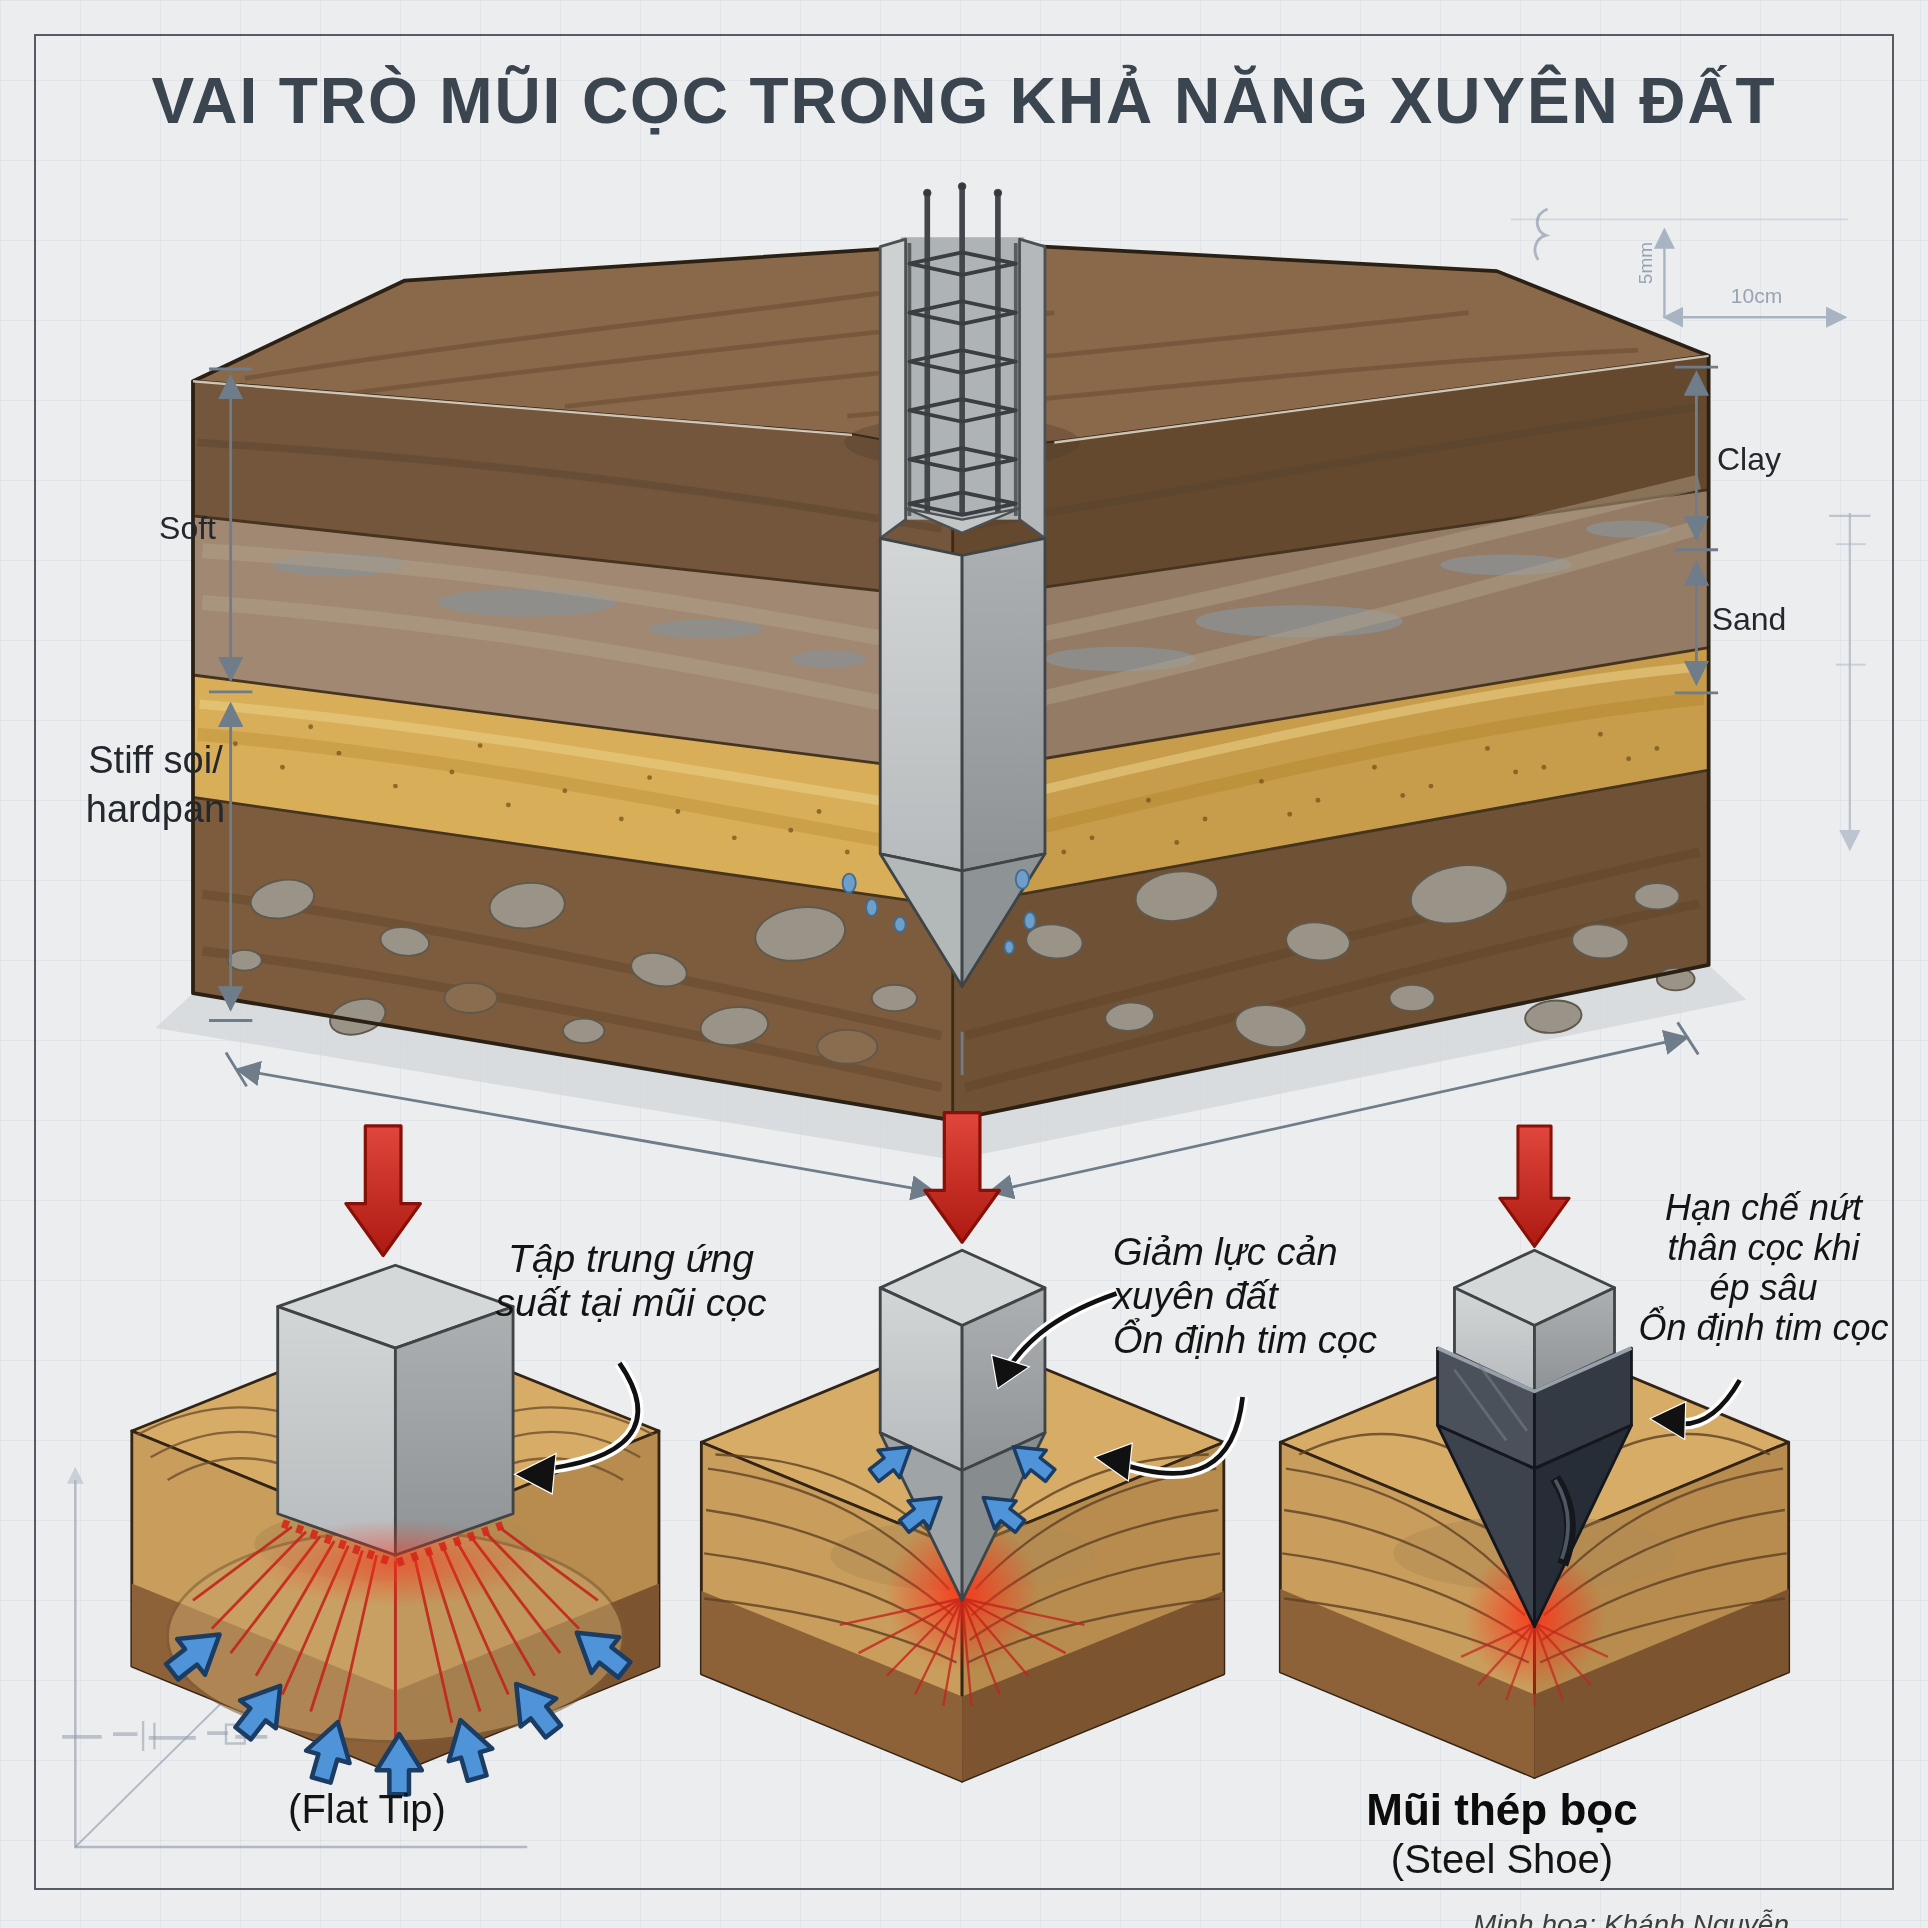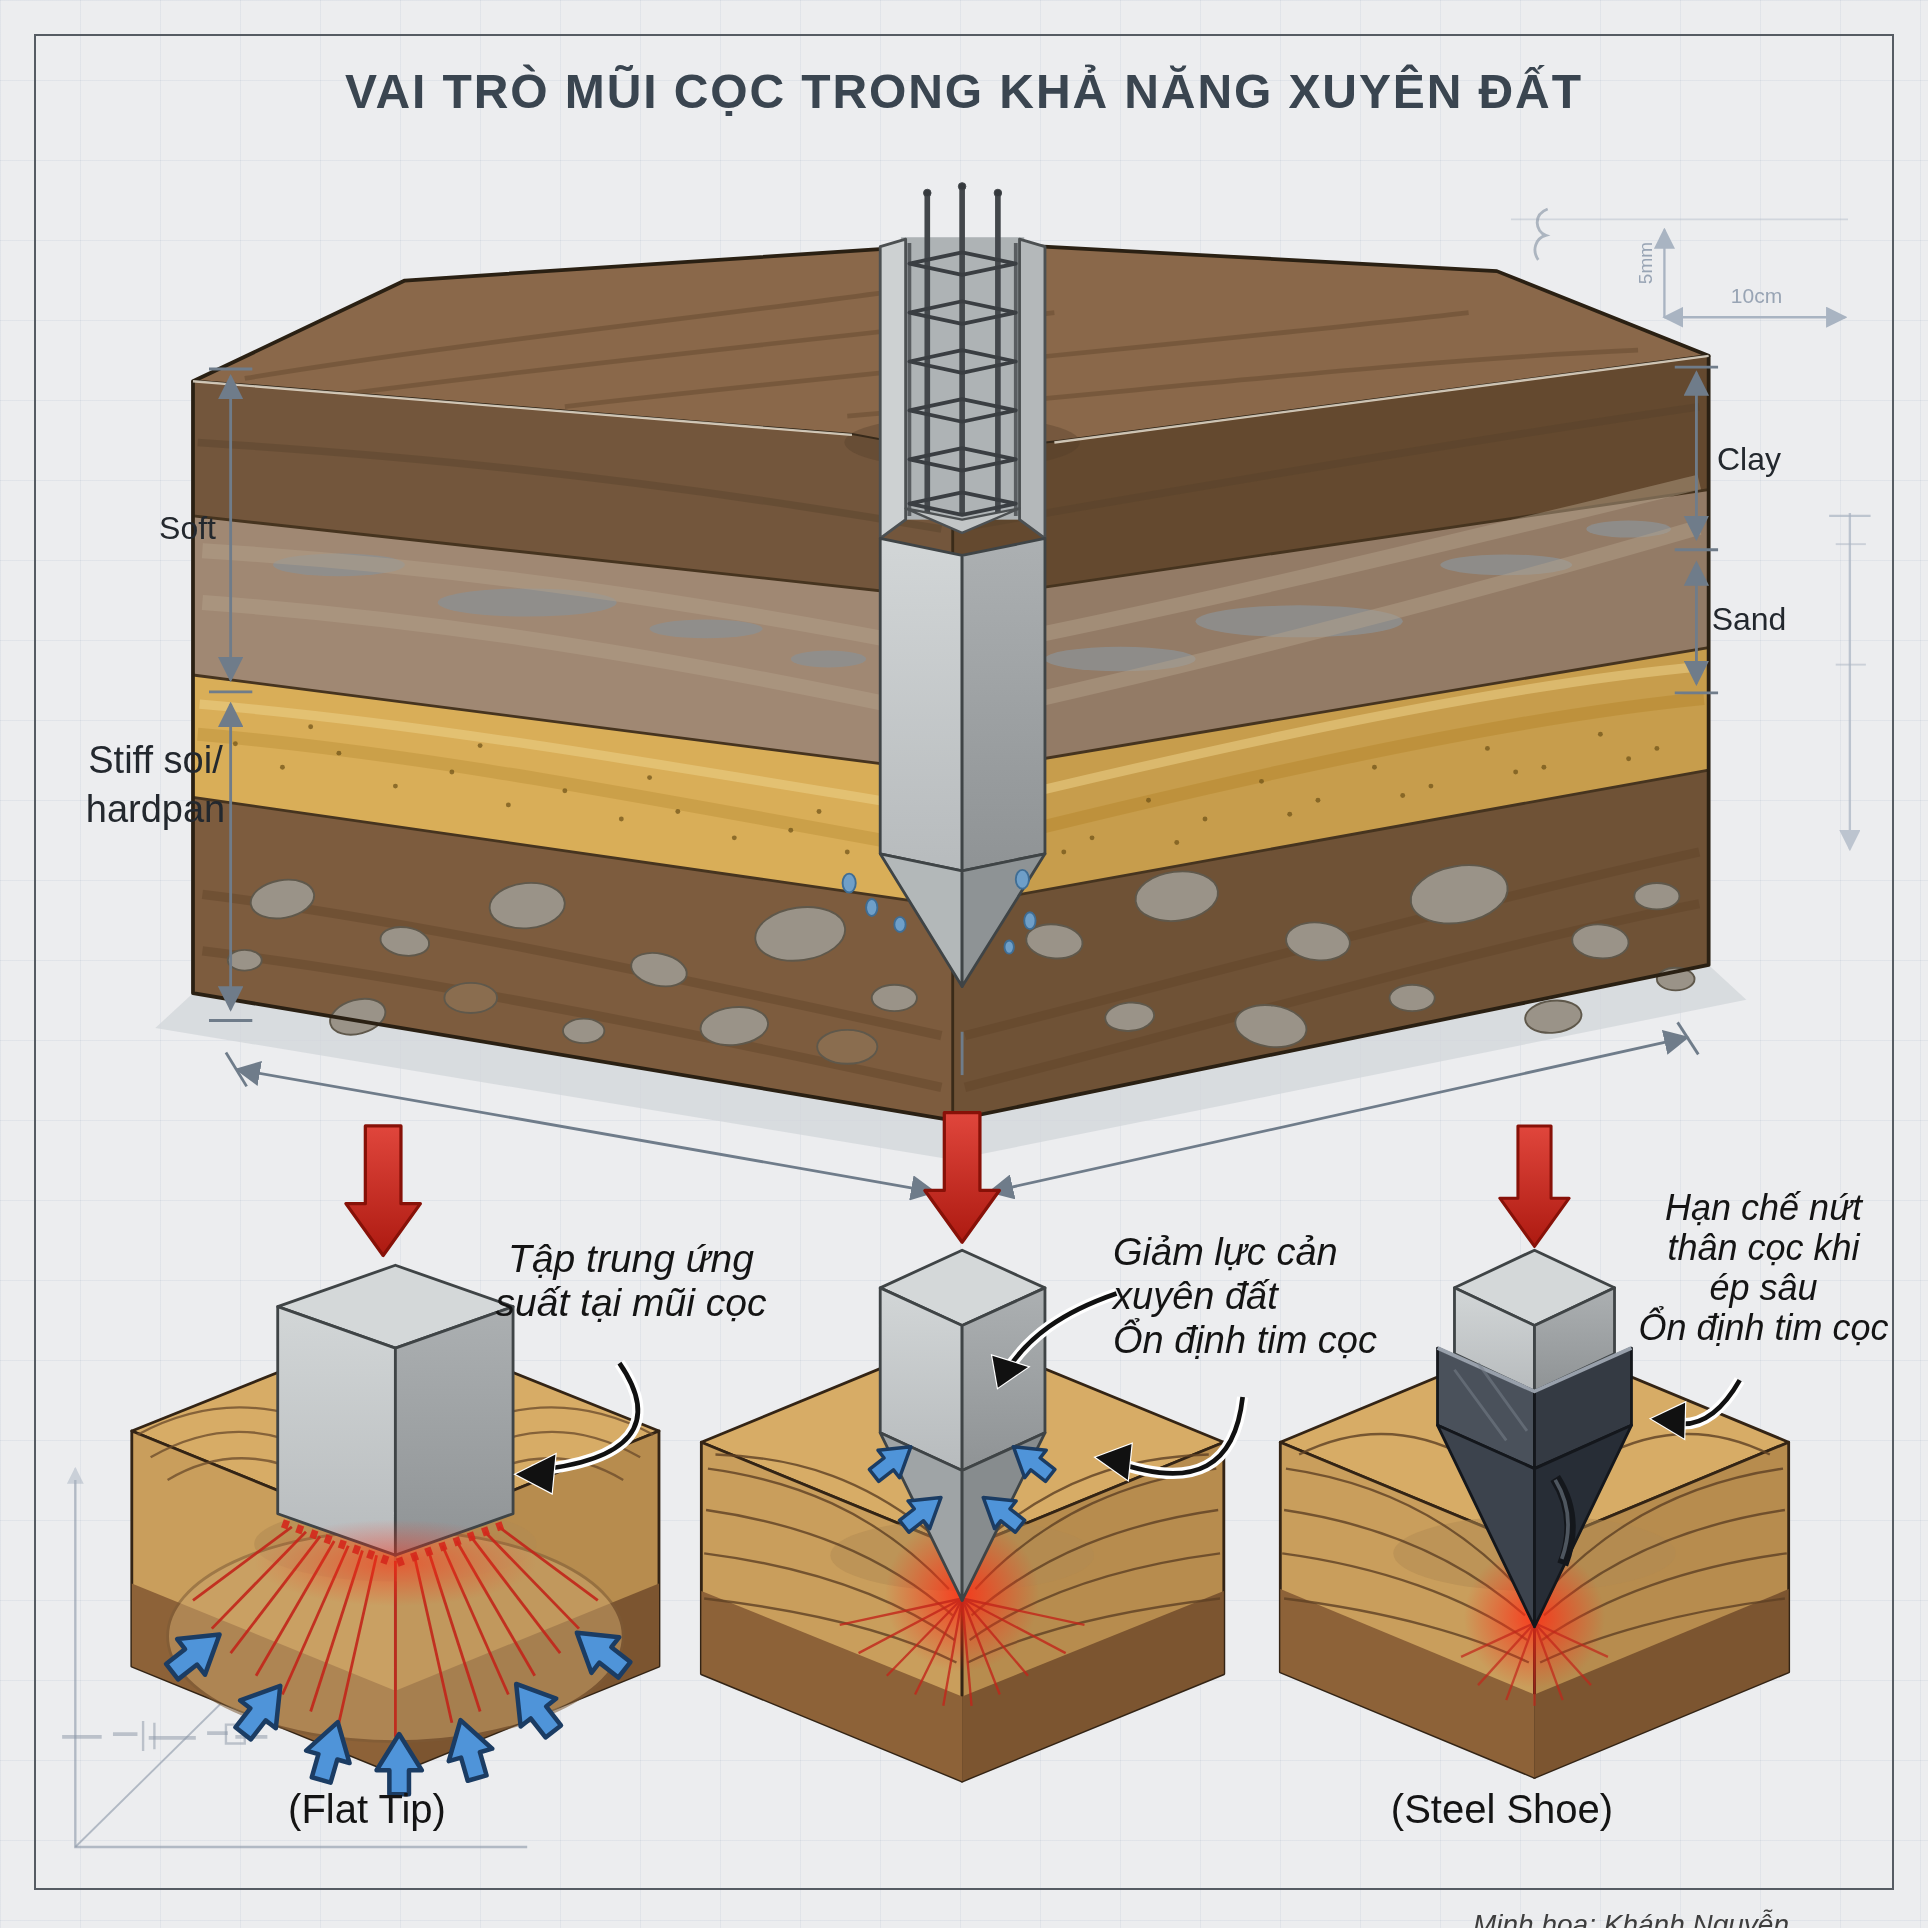--- a/index.html
+++ b/index.html
@@ -8,21 +8,21 @@
     background-color:#ecedef;
     background-image:
       linear-gradient(rgba(125,145,175,.10) 0.9px, transparent 0.9px),
       linear-gradient(90deg, rgba(125,145,175,.10) 0.9px, transparent 0.9px);
     background-size:80px 80px;
     font-family:"Liberation Sans","DejaVu Sans",sans-serif;
     color:#1a1f24;
   }
   .frame{position:absolute;left:34px;right:34px;top:34px;bottom:38px;border:2.8px solid #565c63;z-index:3;pointer-events:none;}
   .txt{position:absolute;z-index:4;}
-  .title{left:0;right:0;top:64px;text-align:center;font-size:48px;font-weight:700;letter-spacing:1.9px;color:#3a4550;}
+  .title{left:0;right:0;top:64px;text-align:center;font-size:64px;font-weight:700;letter-spacing:1.9px;color:#3a4550;}
   .dimlabel{font-size:32px;color:#23282e;}
   .faint{color:#98a4b4;}
   .note{font-weight:500;color:#141414;}
   .note div{white-space:nowrap;font-style:italic;}
   .cap-vi{font-size:44px;font-weight:700;color:#0c0c0c;}
   .cap-en{font-size:40px;font-weight:400;color:#141414;margin-top:2px;}
   .credit{font-size:28px;font-style:italic;color:#3e3e3e;margin-top:14px;}
   svg{position:absolute;left:0;top:0;z-index:1;}
 </style>
 </head>
@@ -461,19 +461,20 @@
   <div>Hạn chế nứt</div>
   <div>thân cọc khi</div>
   <div>ép sâu</div>
   <div>Ổn định tim cọc</div>
 </div>
 
 <div class="txt" style="left:155px;top:1785px;width:424px;text-align:center;">
   <div class="cap-en">(Flat Tip)</div>
 </div>
 <div class="txt" style="left:1290px;top:1785px;width:424px;text-align:center;">
+  <div class="cap-vi">Mũi thép bọc</div>
   <div class="cap-en">(Steel Shoe)</div>
 </div>
 
 <div class="txt credit" style="left:1318px;top:1895px;width:471px;text-align:right;">Minh họa: Khánh Nguyễn</div>
 
 </div>
 
 
 </body></html>

